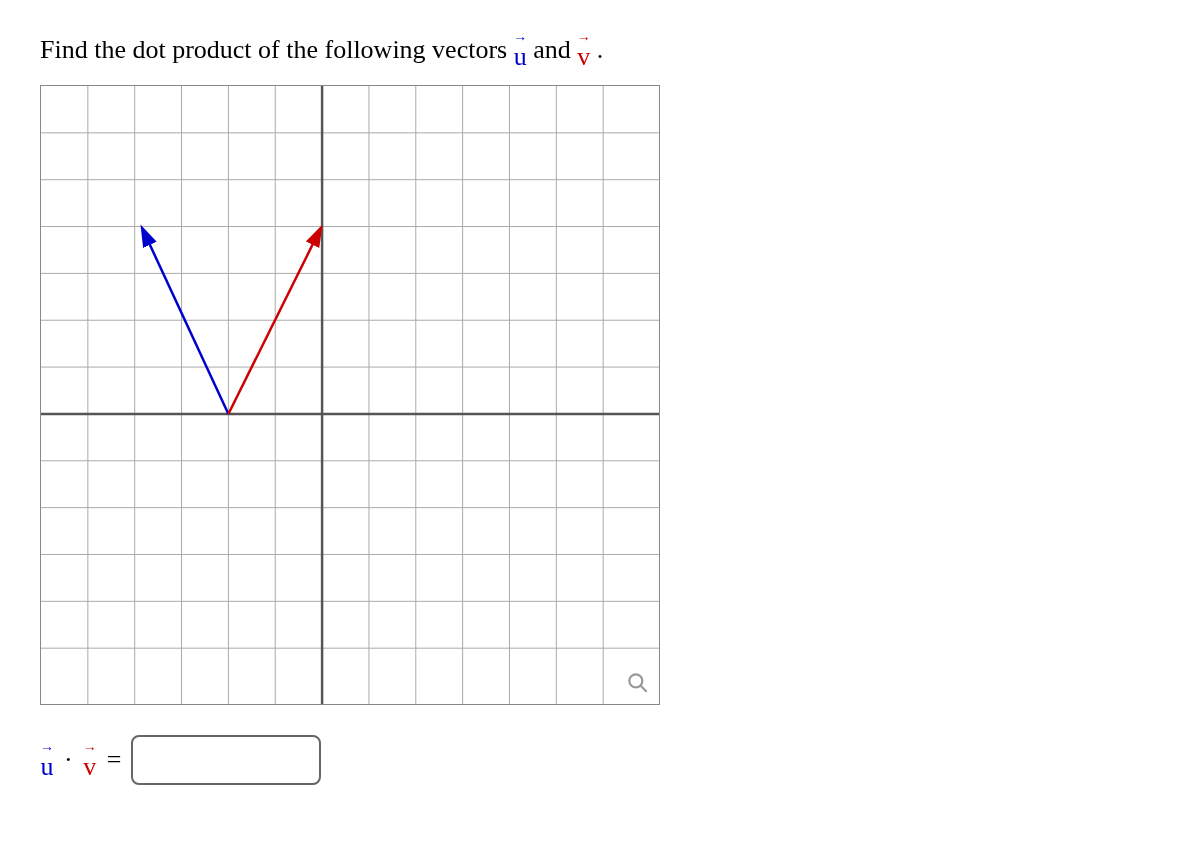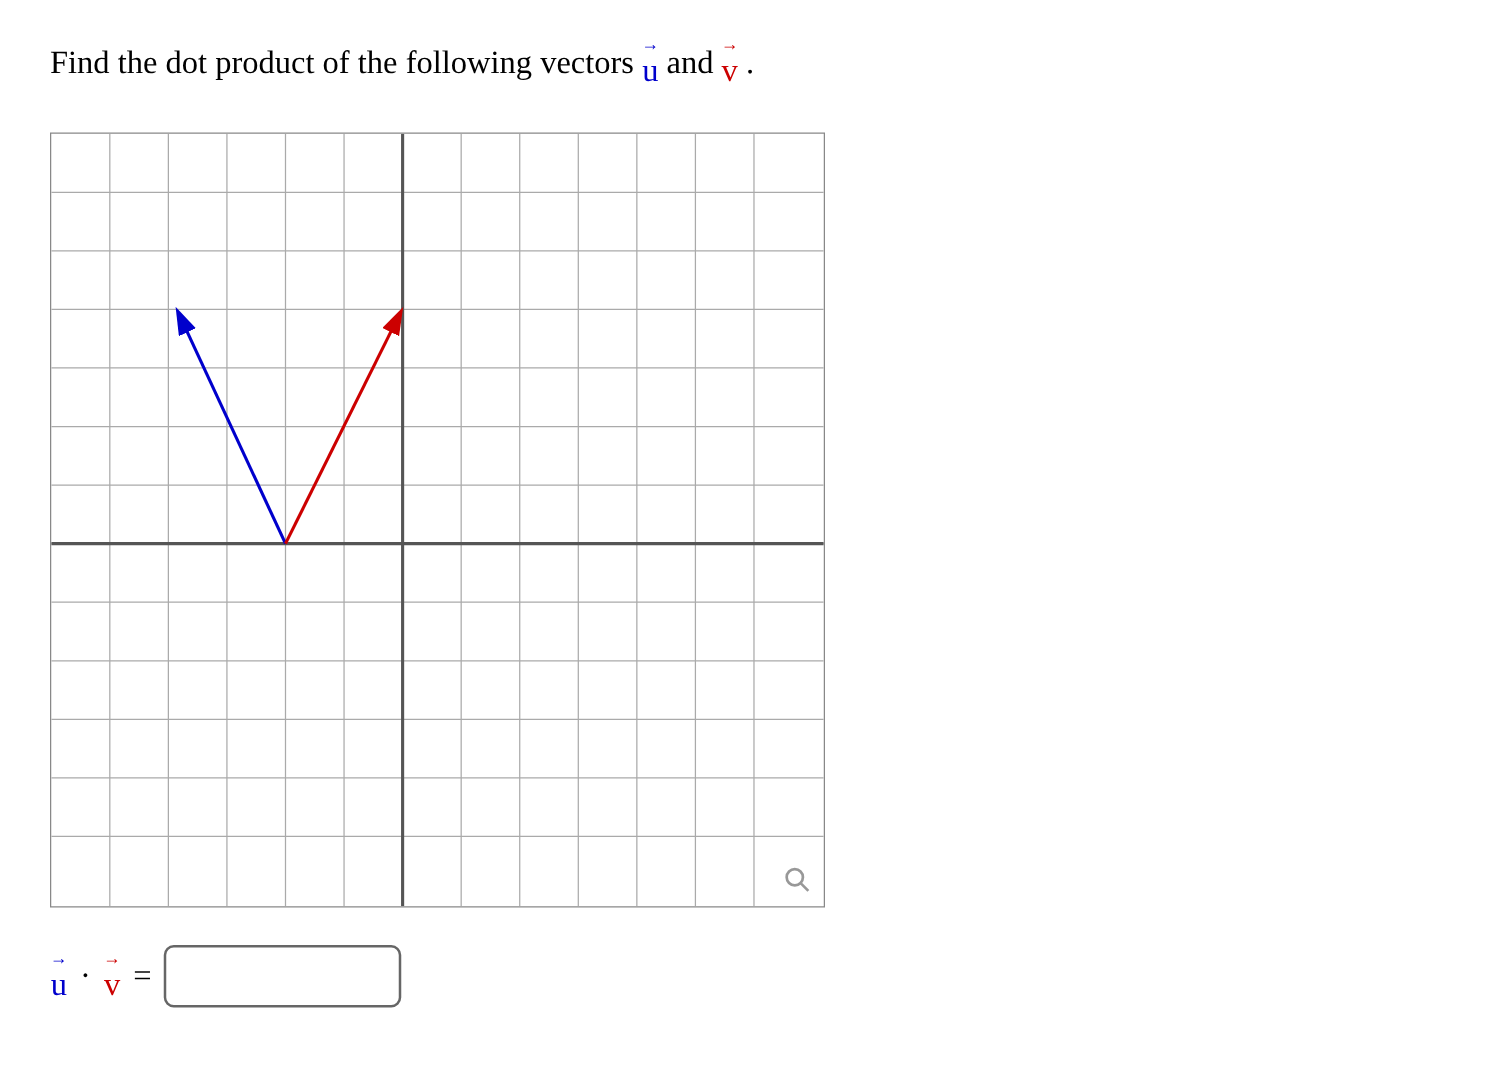--- a/index.html
+++ b/index.html
@@ -7,21 +7,21 @@
       background: #fff;
       font-family: Georgia, 'Times New Roman', serif;
       width: 1200px;
       min-height: 863px;
       padding: 30px 40px;
     }
 
     .problem-title {
       font-size: 26px;
       font-weight: normal;
-      margin-bottom: 36px;
+      margin-bottom: 15px;
       display: flex;
       align-items: center;
       gap: 6px;
       color: #000;
     }
 
     .vec-label {
       display: inline-flex;
       flex-direction: column;
       align-items: center;

